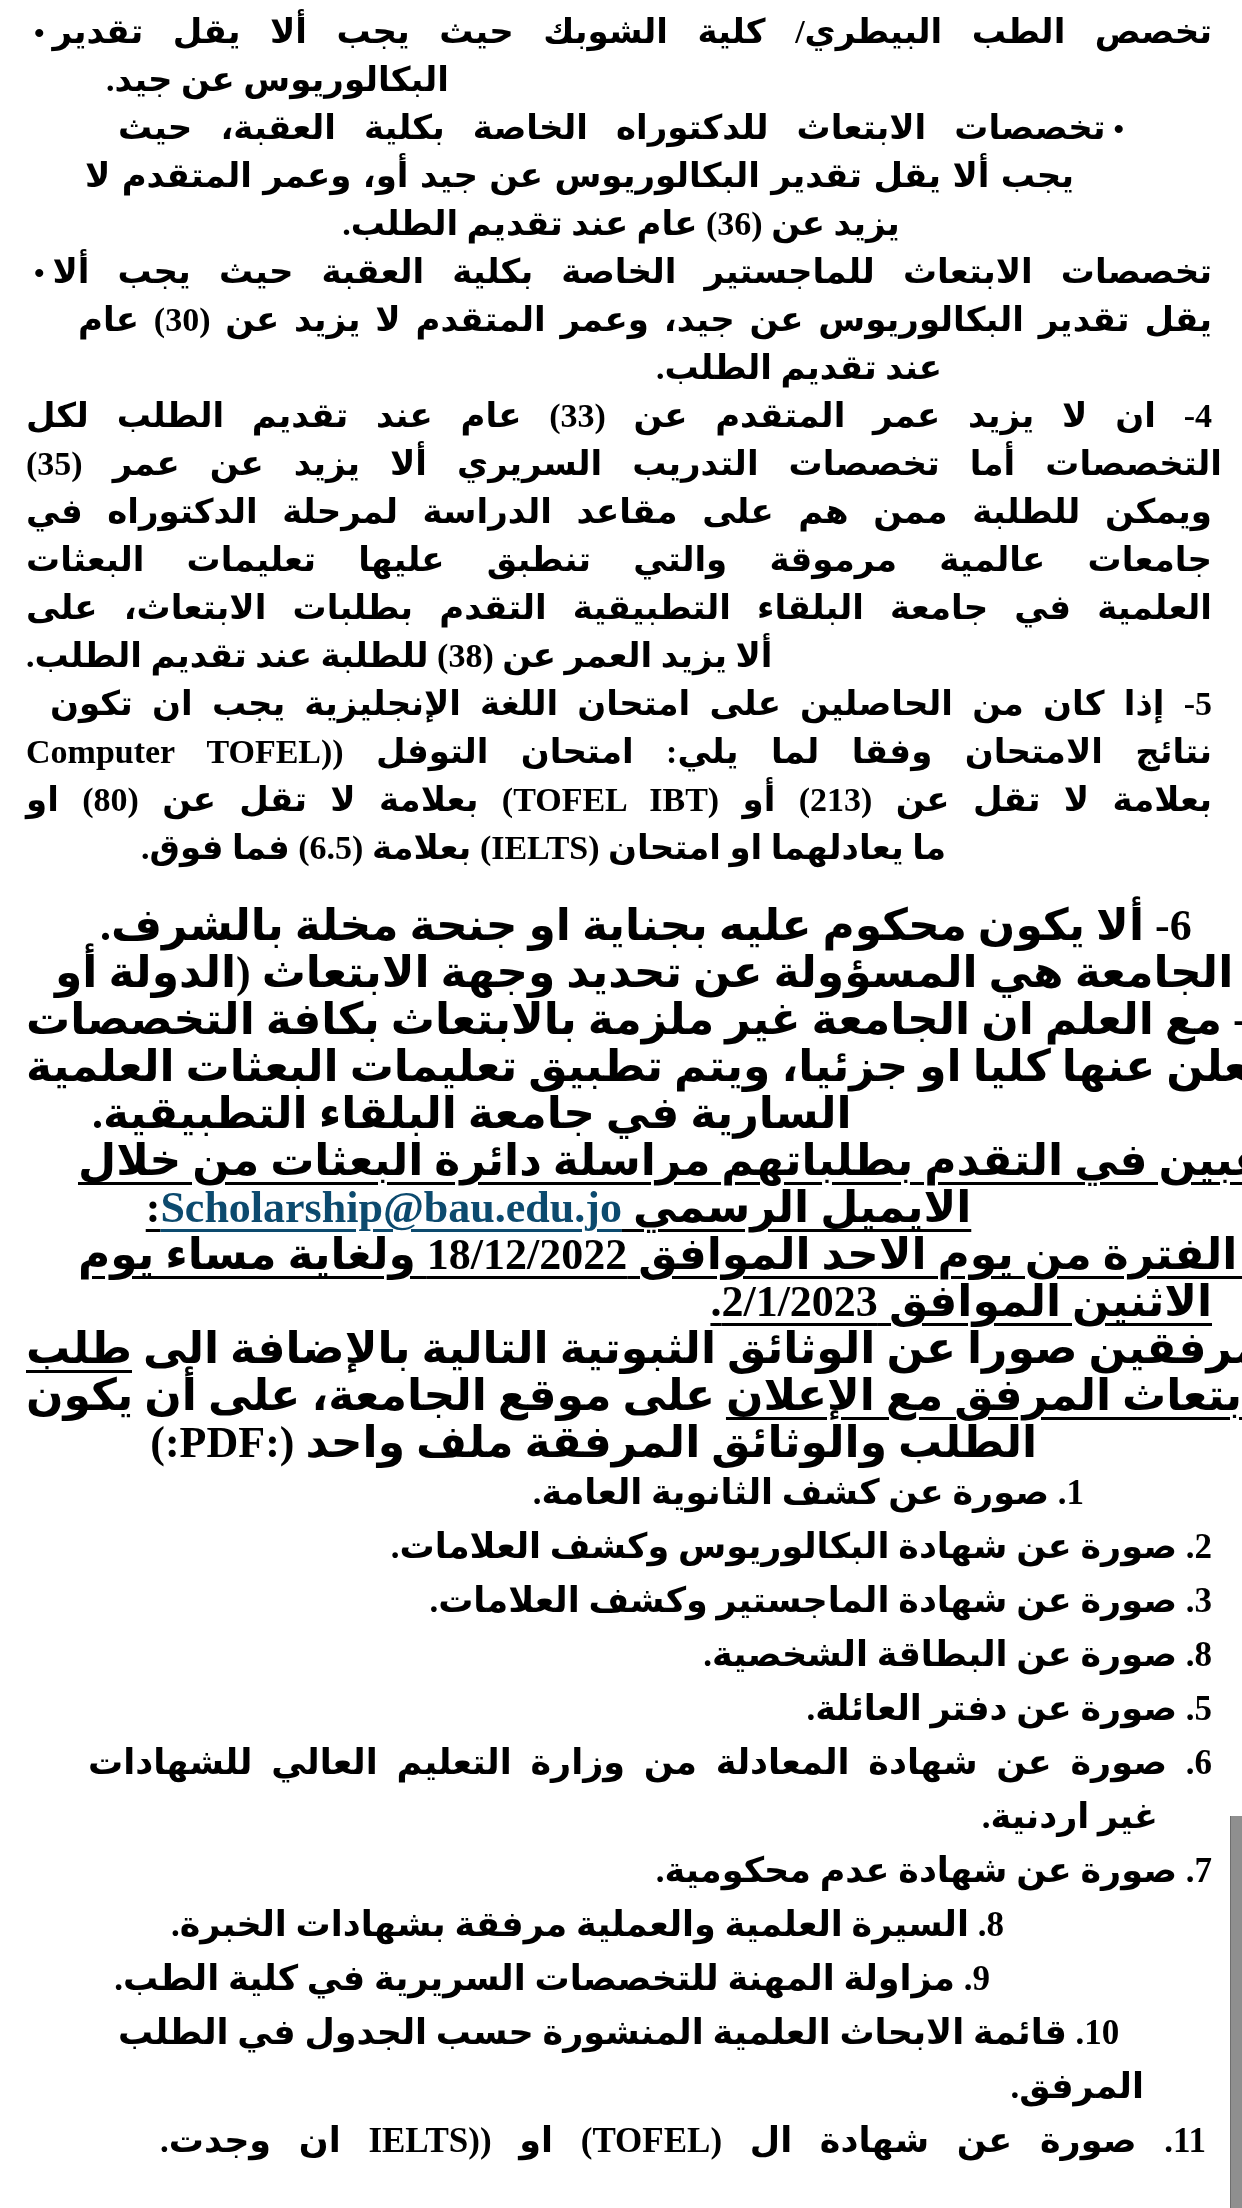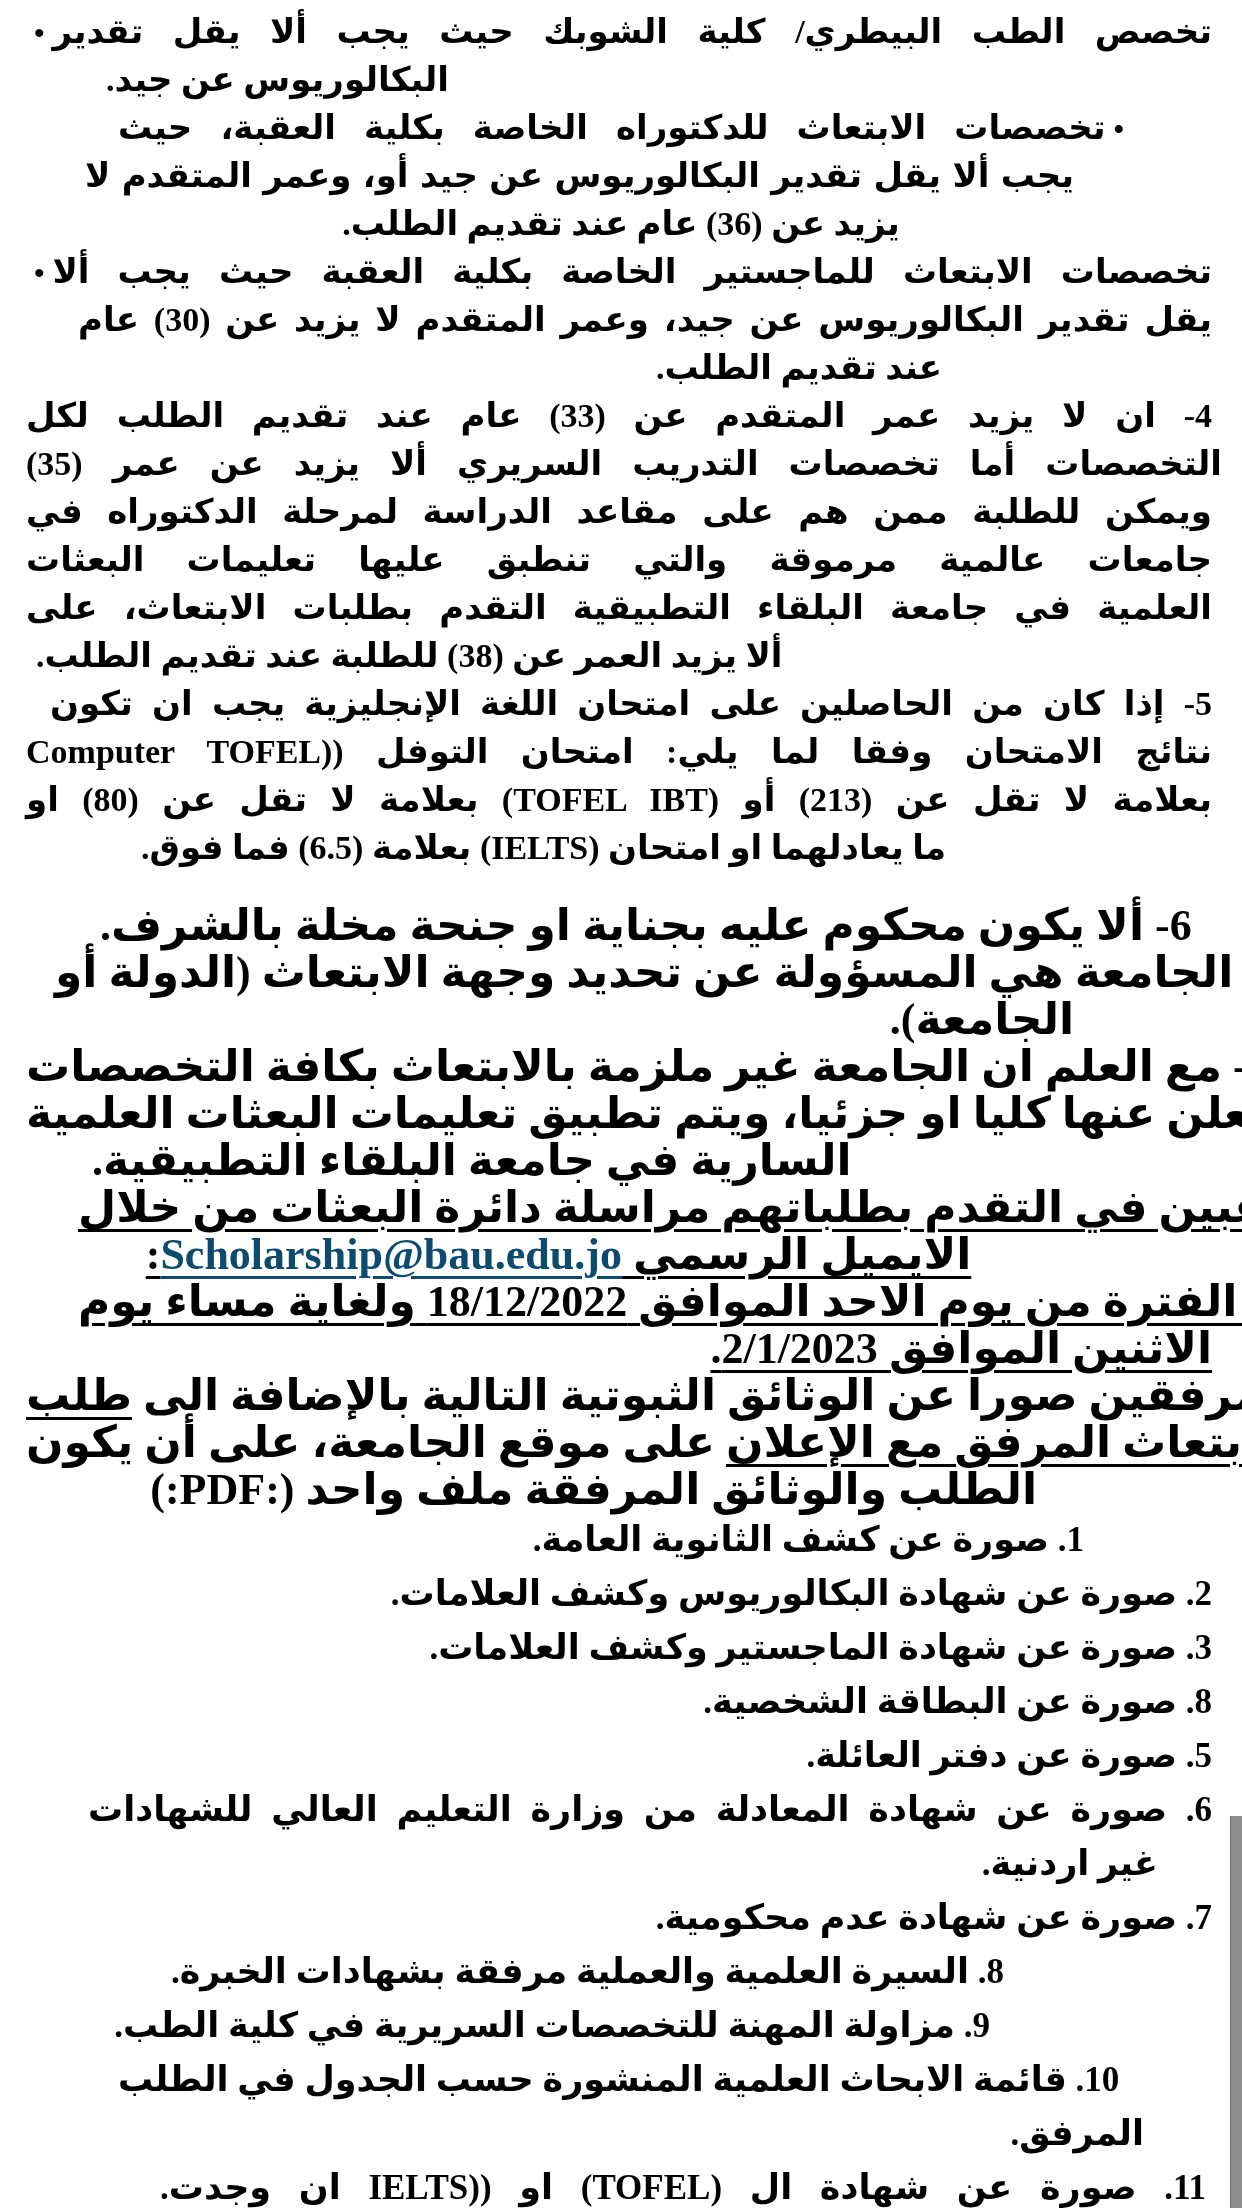--- a/index.html
+++ b/index.html
@@ -100,43 +100,40 @@
       </div>
       <div class="ln z1" style="padding-left: 26px; padding-right: 30px;">
         <span class="txt al-fill">ويمكن للطلبة ممن هم على مقاعد الدراسة لمرحلة الدكتوراه في</span>
       </div>
       <div class="ln z1" style="padding-left: 26px; padding-right: 30px;">
         <span class="txt al-fill">جامعات عالمية مرموقة والتي تنطبق عليها تعليمات البعثات</span>
       </div>
       <div class="ln z1" style="padding-left: 26px; padding-right: 30px;">
         <span class="txt al-fill">العلمية في جامعة البلقاء التطبيقية التقدم بطلبات الابتعاث، على</span>
       </div>
-      <div class="ln z1" style="padding-left: 36px; padding-right: 30px;">
+      <div class="ln z1" style="padding-left: 26px; padding-right: 30px;">
         <span class="txt al-left">ألا يزيد العمر عن (38) للطلبة عند تقديم الطلب.</span>
       </div>
       <div class="ln z1" style="padding-left: 50px; padding-right: 30px;">
         <span class="txt al-fill">5- إذا كان من الحاصلين على امتحان اللغة الإنجليزية يجب ان تكون</span>
       </div>
       <div class="ln z1" style="padding-left: 26px; padding-right: 30px;">
         <span class="txt al-fill">نتائج الامتحان وفقا لما يلي: امتحان التوفل ((Computer TOFEL</span>
       </div>
       <div class="ln z1" style="padding-left: 26px; padding-right: 30px;">
         <span class="txt al-fill">بعلامة لا تقل عن (213) أو (TOFEL IBT) بعلامة لا تقل عن (80) او</span>
       </div>
       <div class="ln z1" style="padding-left: 60px; padding-right: 215px;">
         <span class="txt al-center">ما يعادلهما او امتحان (IELTS) بعلامة (6.5) فما فوق.</span>
       </div>
       <div class="ln z2" style="margin-top: 30px; padding-left: 100px; padding-right: 172px;">
         <span class="txt al-right">6- ألا يكون محكوم عليه بجناية او جنحة مخلة بالشرف.</span>
       </div>
       <div class="ln z2" style="padding-left: 55px; padding-right: 30px;">
         <span class="txt al-fill">5- الجامعة هي المسؤولة عن تحديد وجهة الابتعاث (الدولة أو</span>
-      </div>
-      <div class="ln z2" style="padding-left: 0px; padding-right: 168px;">
-        <span class="txt al-right">الجامعة).</span>
       </div>
       <div class="ln z2" style="padding-left: 26px; padding-right: 30px;">
         <span class="txt al-fill">8- مع العلم ان الجامعة غير ملزمة بالابتعاث بكافة التخصصات</span>
       </div>
       <div class="ln z2" style="padding-left: 26px; padding-right: 30px;">
         <span class="txt al-fill">المعلن عنها كليا او جزئيا، ويتم تطبيق تعليمات البعثات العلمية</span>
       </div>
       <div class="ln z2" style="padding-left: 92px; padding-right: 30px;">
         <span class="txt al-left">السارية في جامعة البلقاء التطبيقية.</span>
       </div>

